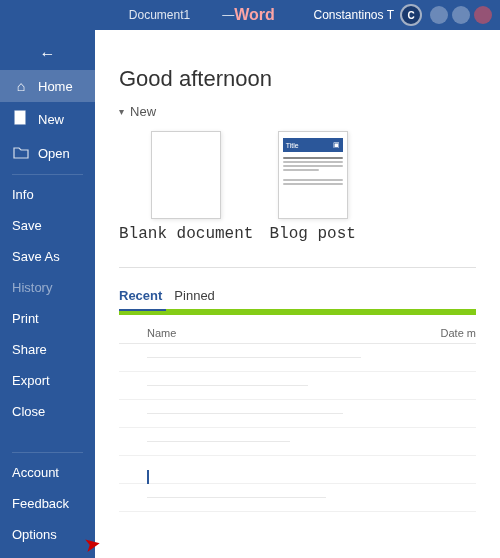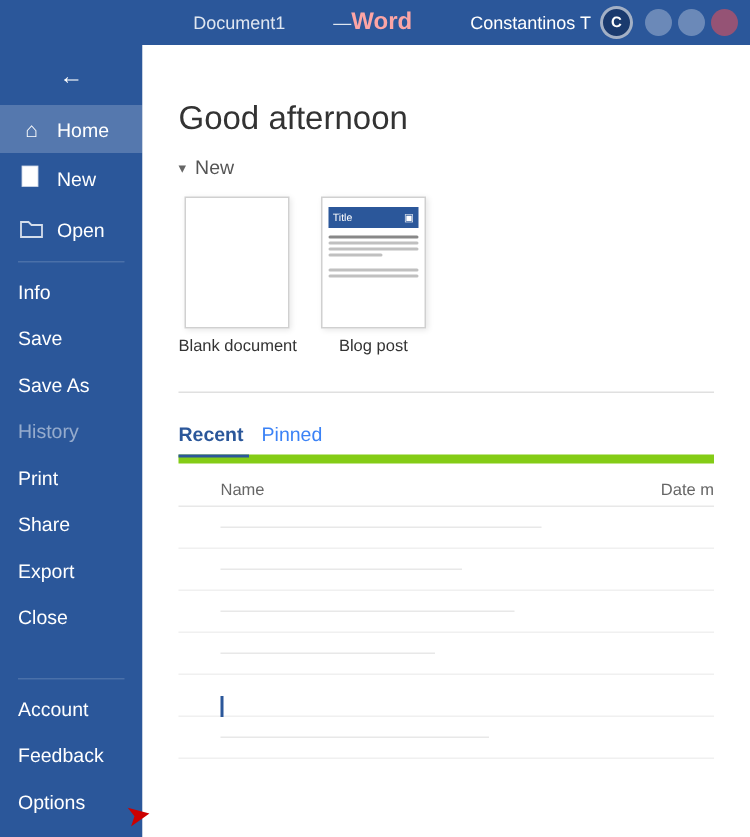--- a/index.html
+++ b/index.html
@@ -203,23 +203,24 @@
     .blog-line {
       height: 2px;
       background: #c0c0c0;
       margin: 2px 0;
       border-radius: 1px;
     }
     .blog-line.dark { background: #888; }
     .blog-line.short { width: 60%; }
 
     .template-label {
-      font-size: 11px;
+      font-size: 16px;
       color: #333;
       text-align: center;
+      font-family: Liberation Mono, monospace;
     }
 
     
     .section-separator {
       border: none;
       border-top: 1px solid #e0e0e0;
       margin: 8px 24px 16px 24px;
     }
 
     
@@ -229,21 +230,21 @@
     .tabs-row {
       display: flex;
       gap: 0;
       border-bottom: 6px solid #84cc16;
       margin-bottom: 8px;
     }
     .tab {
       font-size: 13px;
       padding: 4px 12px 6px 0;
       cursor: pointer;
-      color: #3b82f6;
+      color: #404040;
       position: relative;
     }
     .tab.active {
       color: #2b579a;
       font-weight: 600;
     }
     .tab.active::after {
       content: '';
       position: absolute;
       bottom: -2px;

